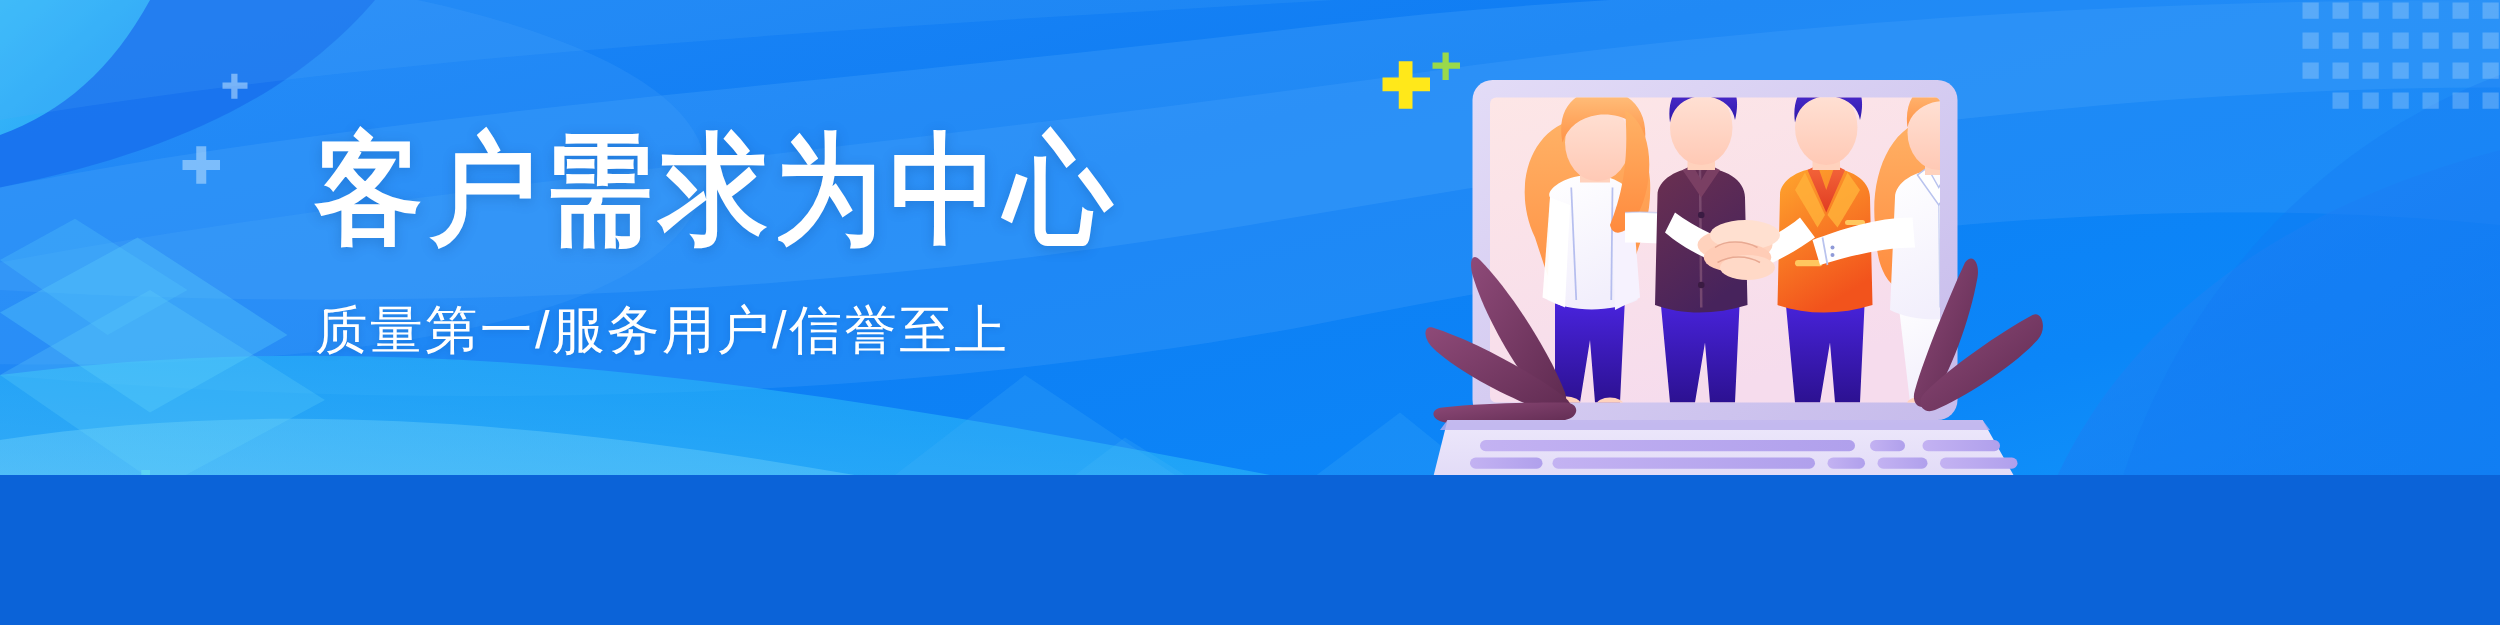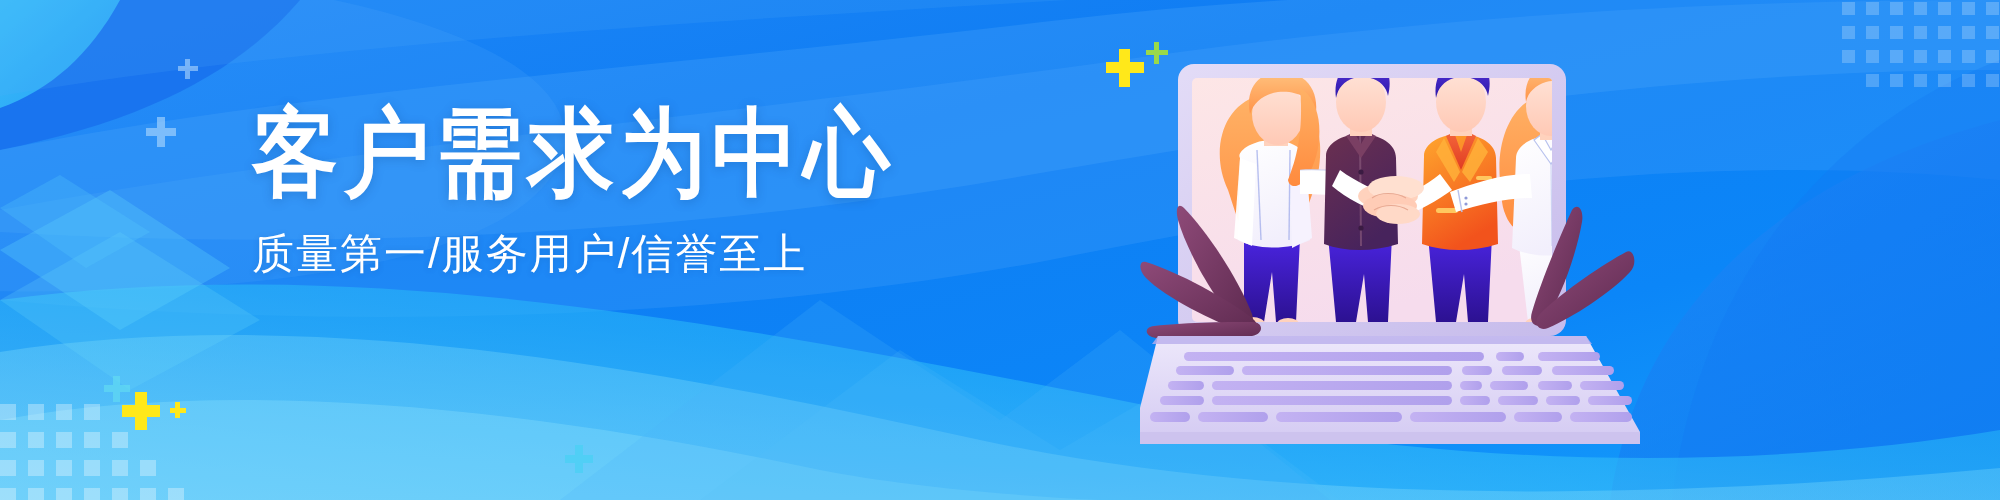--- a/index.html
+++ b/index.html
@@ -1,36 +1,36 @@
 <!DOCTYPE html>
 <html><head>
 <meta charset="utf-8">
 <style>
   html,body{margin:0;padding:0;background:#0b63d8;}
   *{box-sizing:border-box;}
   .banner{
-    position:relative;width:2000px;height:500px;overflow:hidden;
+    position:relative;width:2000px;height:380px;overflow:hidden;
     font-family:"Liberation Sans","DejaVu Sans",sans-serif;
     background:linear-gradient(115deg,#1a7df5 0%,#1c8bf7 22%,#0e7ef2 48%,#0a84f7 70%,#0f8df9 100%);
   }
   .svgfull{position:absolute;left:0;top:0;width:2000px;height:500px;}
 
   
   .textblock{
     position:absolute;left:252px;top:104px;width:640px;z-index:30;
   }
   .headline{
     font-size:86px;line-height:1.02;font-weight:bold;color:#ffffff;
     letter-spacing:6px;white-space:nowrap;
     text-shadow:0 2px 10px rgba(6,52,120,.22);
     font-family:"Liberation Sans","DejaVu Sans",sans-serif;
     transform:scaleY(1.12);transform-origin:left top;
   }
   .subline{
-    margin-top:34px;font-size:42px;color:#ffffff;letter-spacing:2px;
+    margin-top:44px;font-size:42px;color:#ffffff;letter-spacing:2px;
     white-space:nowrap;font-weight:500;
     text-shadow:0 1px 6px rgba(6,52,120,.18);
   }
 
   
   .illo{position:absolute;left:1140px;top:40px;width:520px;height:420px;z-index:25;}
   .illo svg{display:block;}
 </style>
 </head>
 <body>

